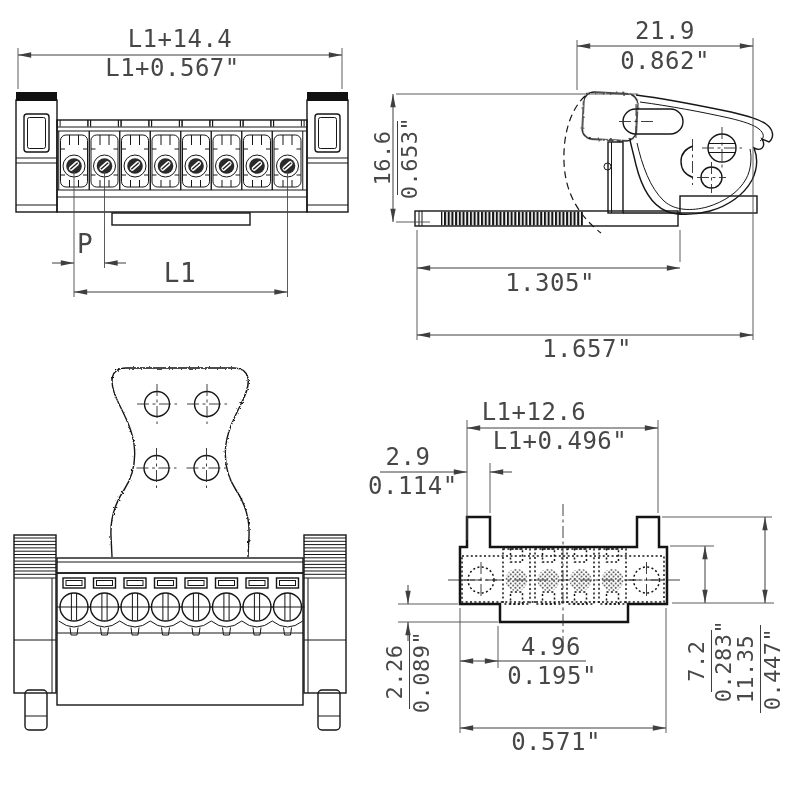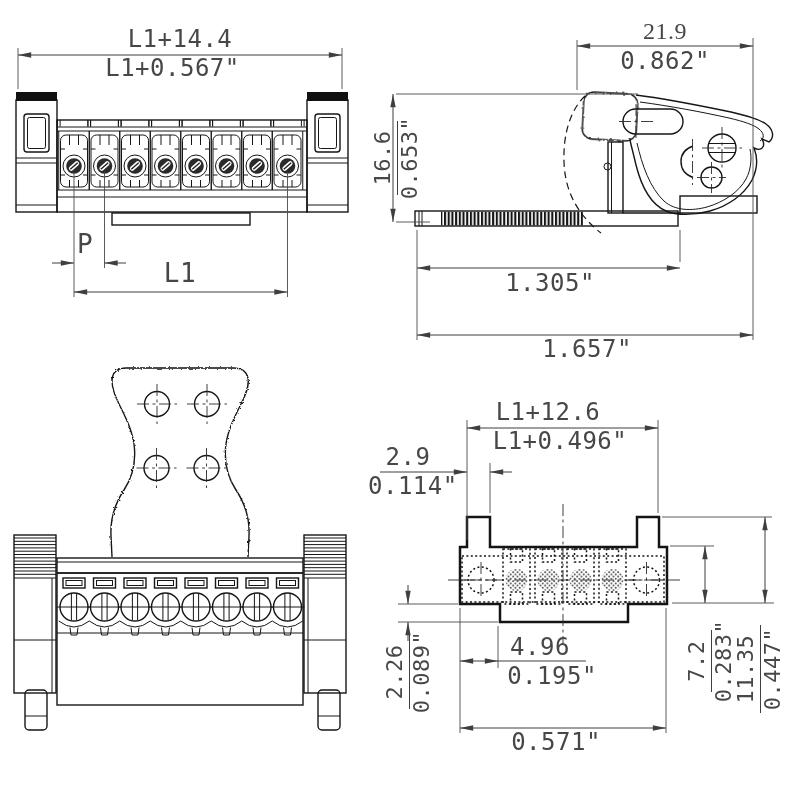--- a/index.html
+++ b/index.html
@@ -218,34 +218,34 @@
     <path class="dm" d="M705,546 V603" marker-start="url(#arr)" marker-end="url(#arr)"></path>
     <path class="dm" d="M765,517 V603" marker-start="url(#arr)" marker-end="url(#arr)"></path>
   </g>
 </svg>
 
 <div class="dim" style="left:95px;top:27px;width:170px;">L1+14.4</div>
 <div class="dim" style="left:85px;top:56px;width:175px;">L1+0.567"</div>
 <div class="dim" style="left:67px;top:231px;width:36px;font-size:26px;">P</div>
 <div class="dim" style="left:146px;top:260px;width:68px;font-size:26px;">L1</div>
 
-<div class="dim" style="left:605px;top:19px;width:120px;font-family:Liberation Serif, serif;">21.9</div>
+<div class="dim" style="left:605px;top:19px;width:120px;">21.9</div>
 <div class="dim" style="left:601px;top:49px;width:128px;">0.862"</div>
 <div class="rot" style="left:351px;top:133px;width:92px;height:50px;">
   <span class="num">16.6</span>
   <span class="inch">0.653"</span>
 </div>
 <div class="dim" style="left:488px;top:271px;width:124px;">1.305"</div>
 <div class="dim" style="left:522px;top:337px;width:130px;">1.657"</div>
 
-<div class="dim" style="left:464px;top:400px;width:168px;">L1+12.6</div>
+<div class="dim" style="left:450px;top:400px;width:168px;">L1+12.6</div>
 <div class="dim" style="left:472px;top:429px;width:176px;">L1+0.496"</div>
 <div class="dim" style="left:376px;top:445px;width:64px;">2.9</div>
 <div class="dim" style="left:368px;top:474px;width:82px;">0.114"</div>
-<div class="dim" style="left:482px;top:635px;width:116px;">4.96</div>
+<div class="dim" style="left:493px;top:635px;width:116px;">4.96</div>
 <div class="dim" style="left:494px;top:664px;width:116px;">0.195"</div>
 <div class="dim" style="left:482px;top:730px;width:148px;">0.571"</div>
 <div class="rot" style="left:359px;top:646px;width:100px;height:52px;">
   <span class="num">2.26</span>
   <span class="inch">0.089"</span>
 </div>
 <div class="rot" style="left:669px;top:637px;width:84px;height:48px;">
   <span class="num">7.2</span>
   <span class="inch">0.283"</span>
 </div>

